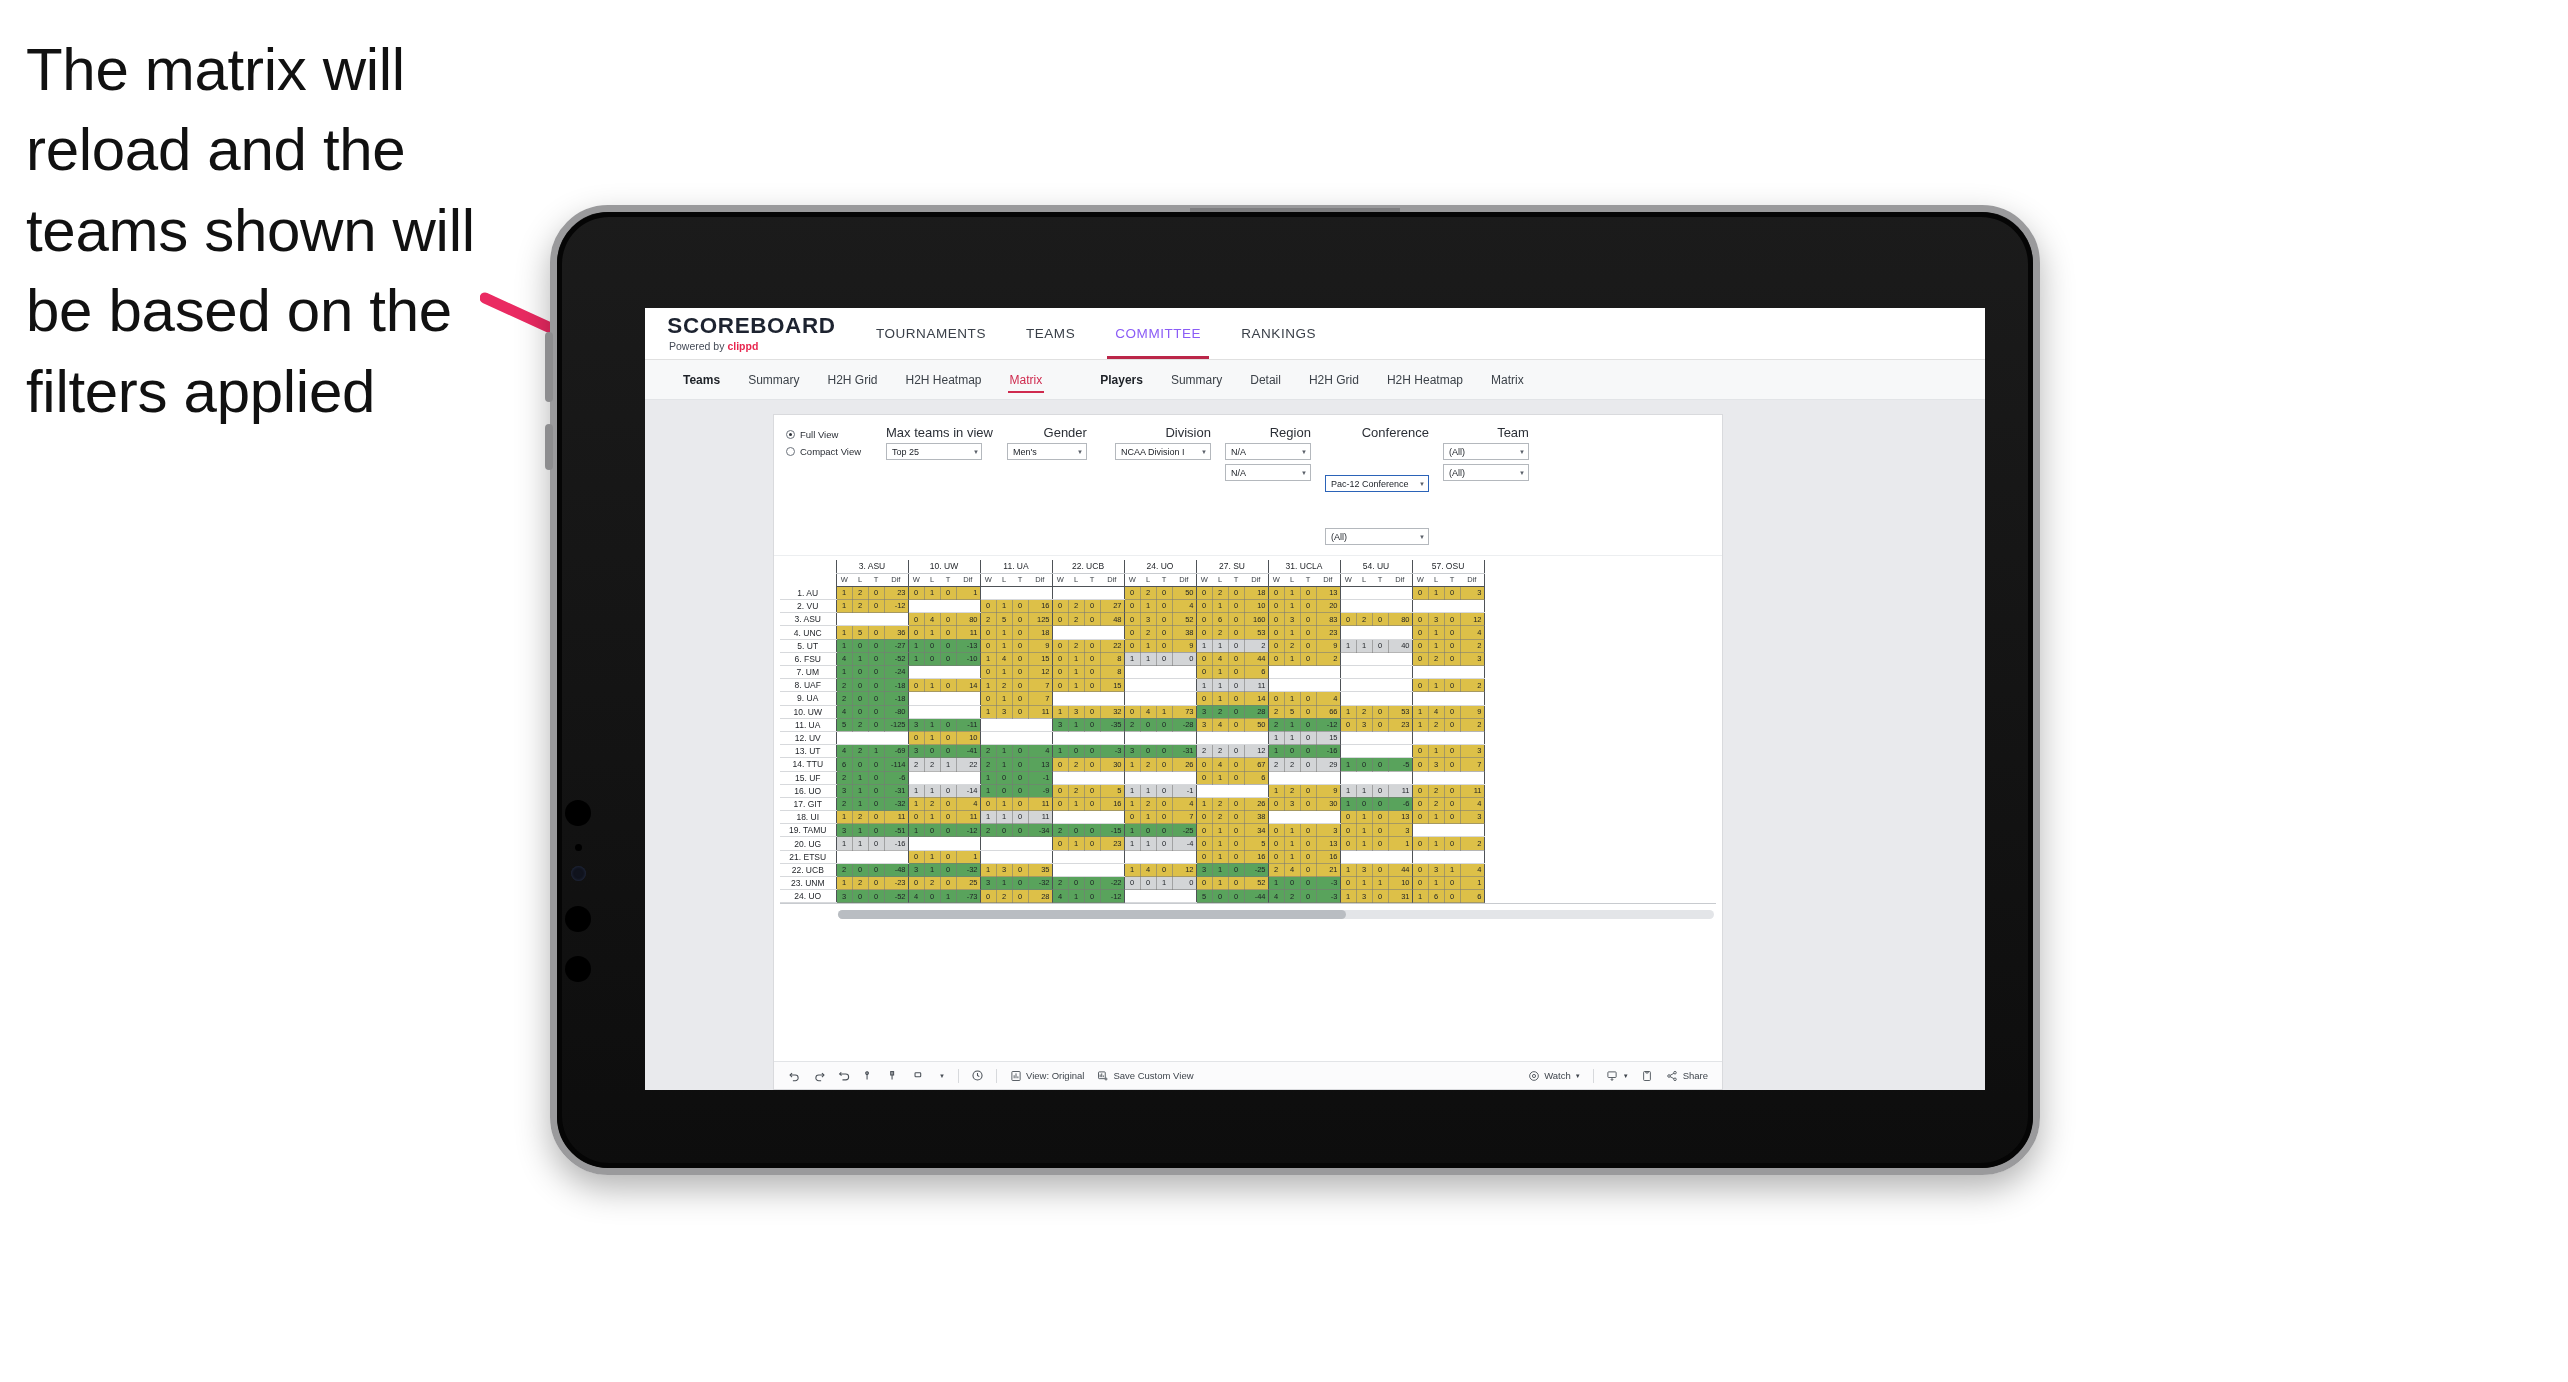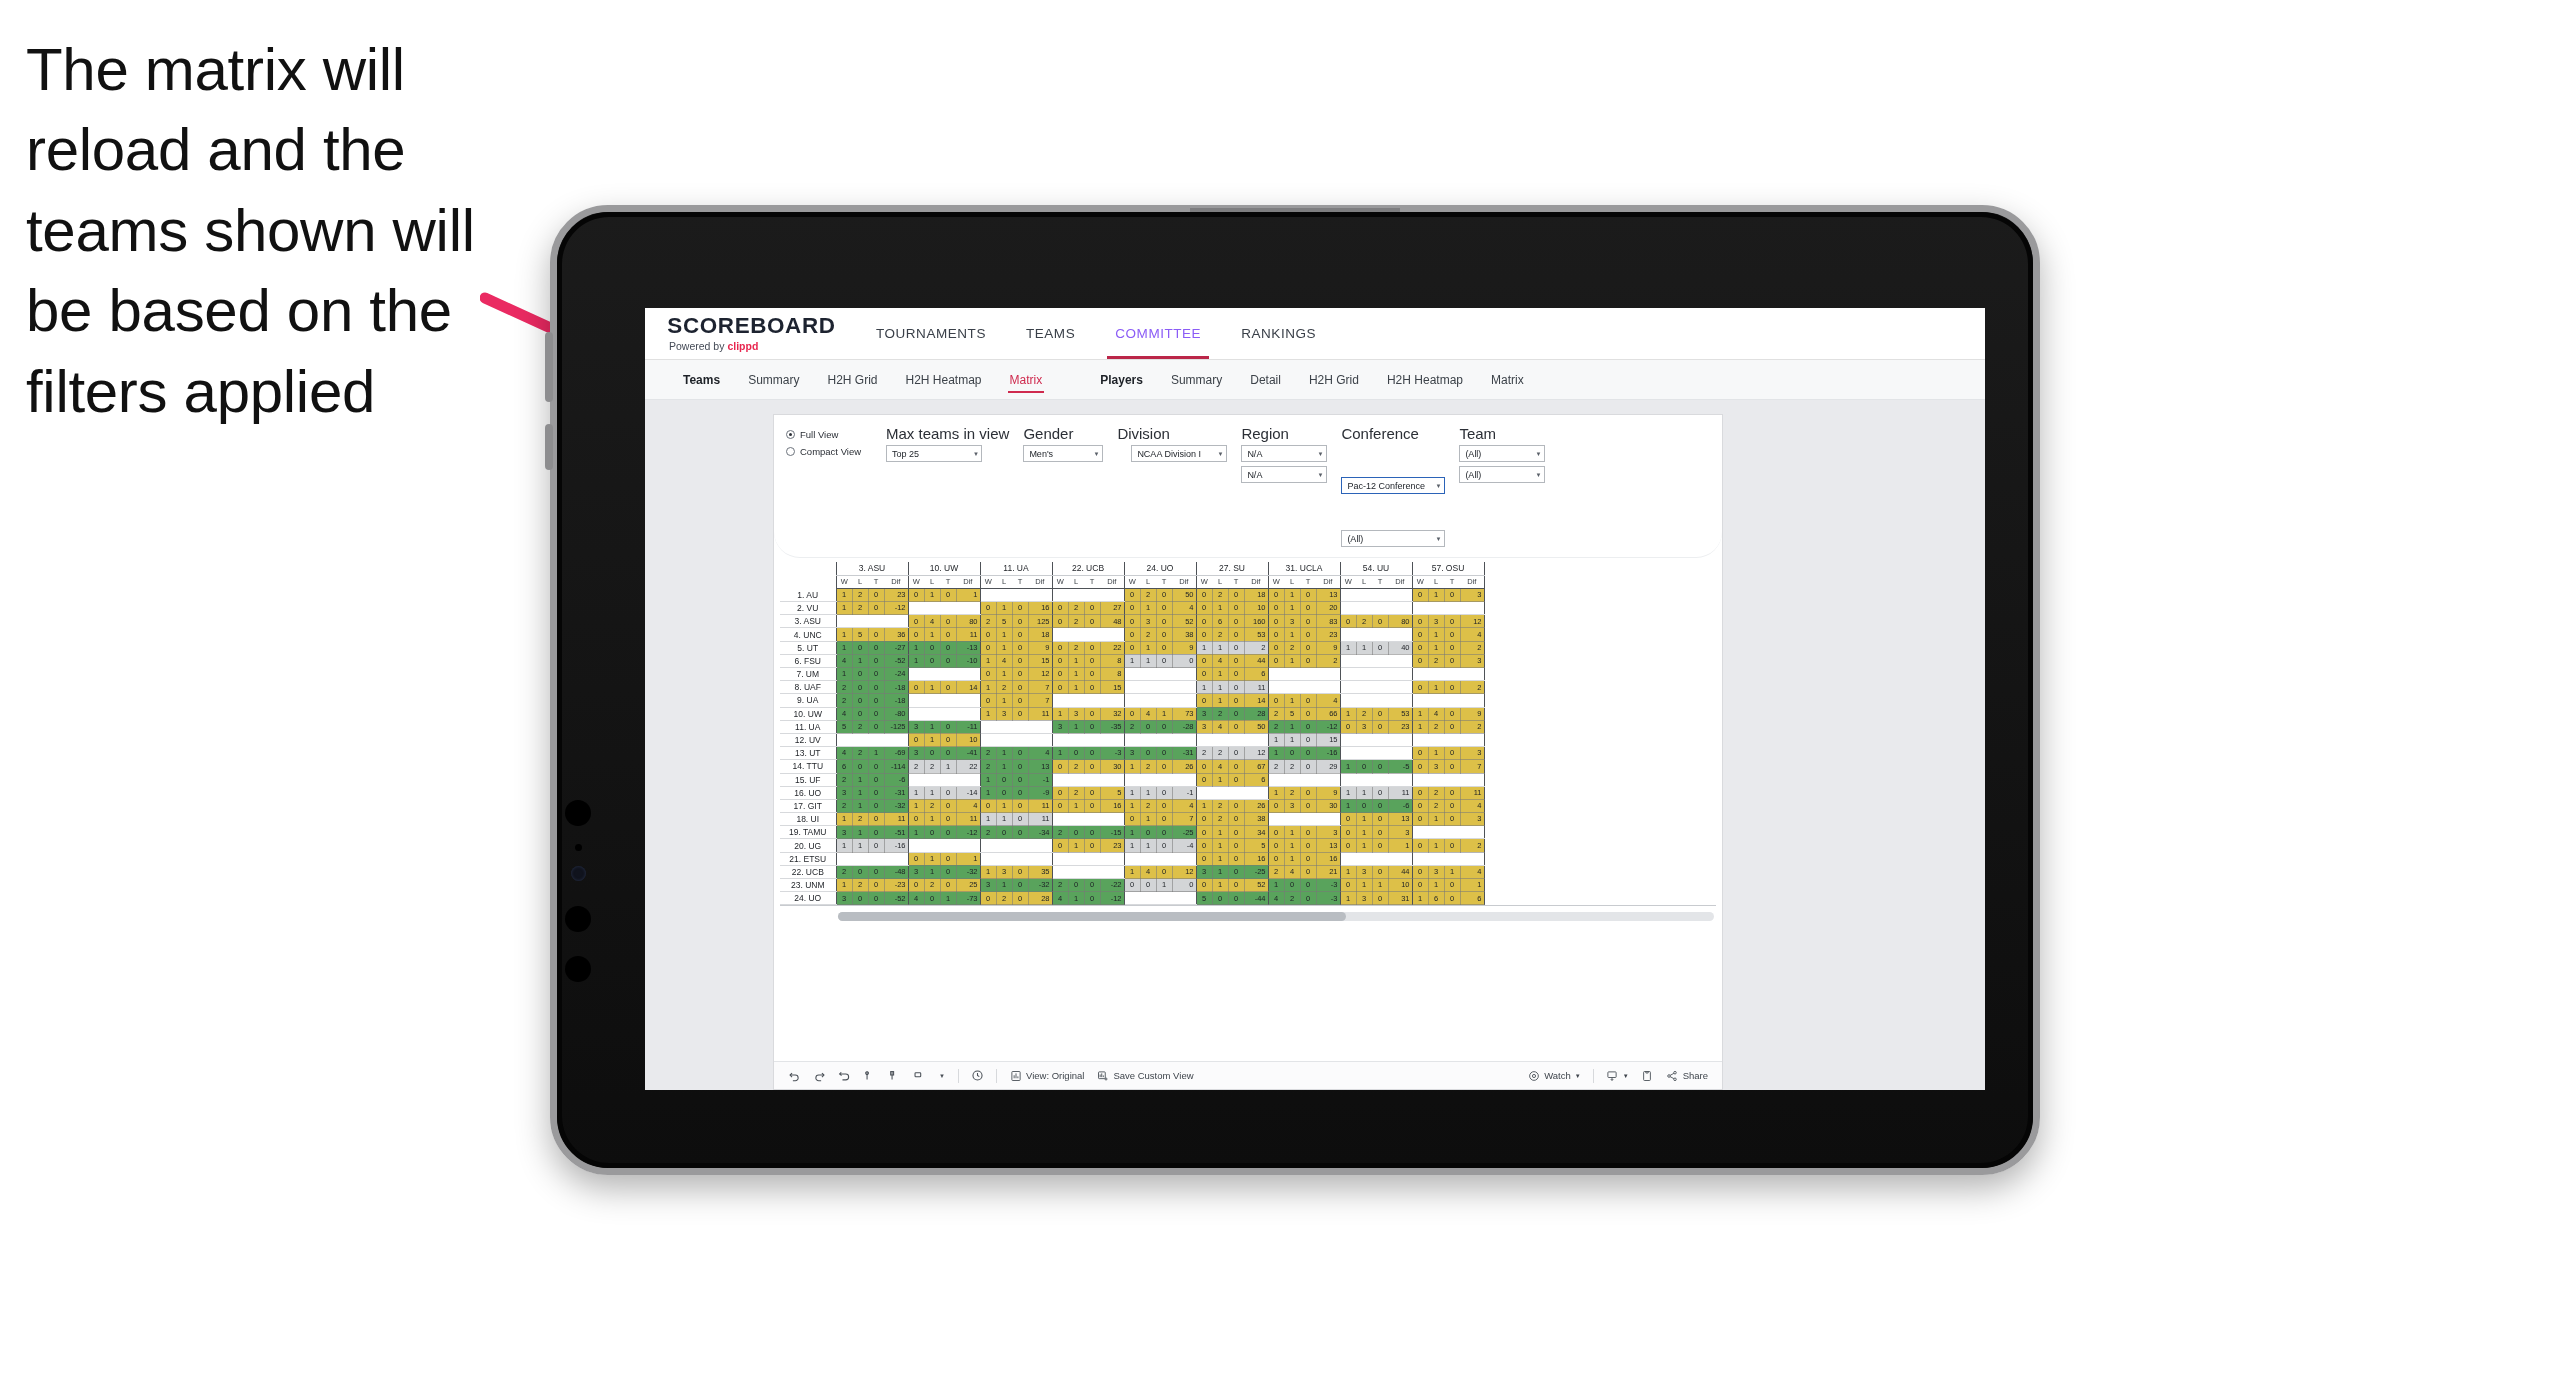--- a/index.html
+++ b/index.html
@@ -202,21 +202,20 @@
     flex-direction: column;
   }
 
   
   #filters {
     display: flex;
     align-items: flex-start;
     padding: 10px 12px 10px 12px;
     gap: 14px;
     border-bottom: 1px solid #eceef0;
-    border-radius: 26px;
   }
   .view-radios {
     display: flex; flex-direction: column;
     gap: 6px; padding-top: 4px;
     min-width: 86px;
   }
   .radio-row {
     display: flex; align-items: center; gap: 5px;
     font-size: 9.5px; color: #2b2f36;
     cursor: pointer;
@@ -235,22 +234,23 @@
     left: 2px; top: 2px;
     width: 3px; height: 3px;
     border-radius: 50%;
     background: #2b2f36;
   }
   .filter {
     display: flex; flex-direction: column;
     gap: 3px;
   }
   .filter-label {
-    font-size: 15px;
+    font-size: 13px;
     color: #2b2f36;
+    text-align: right;
   }
   .dropdown {
     display: flex; align-items: center;
     justify-content: space-between;
     height: 17px;
     border: 1px solid #b4b8bd;
     background: #ffffff;
     padding: 0 3px 0 5px;
     font-size: 9px;
     color: #22262c;

